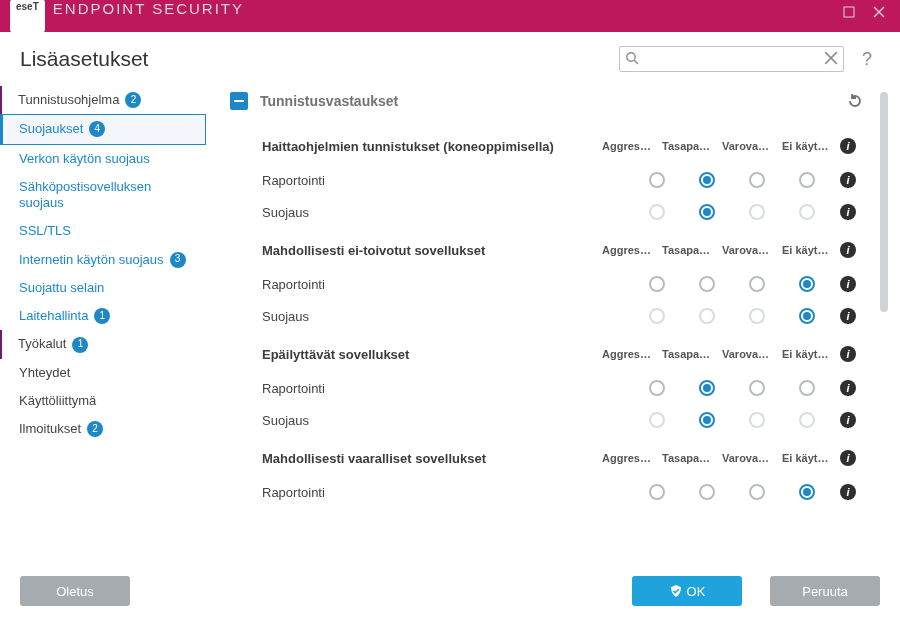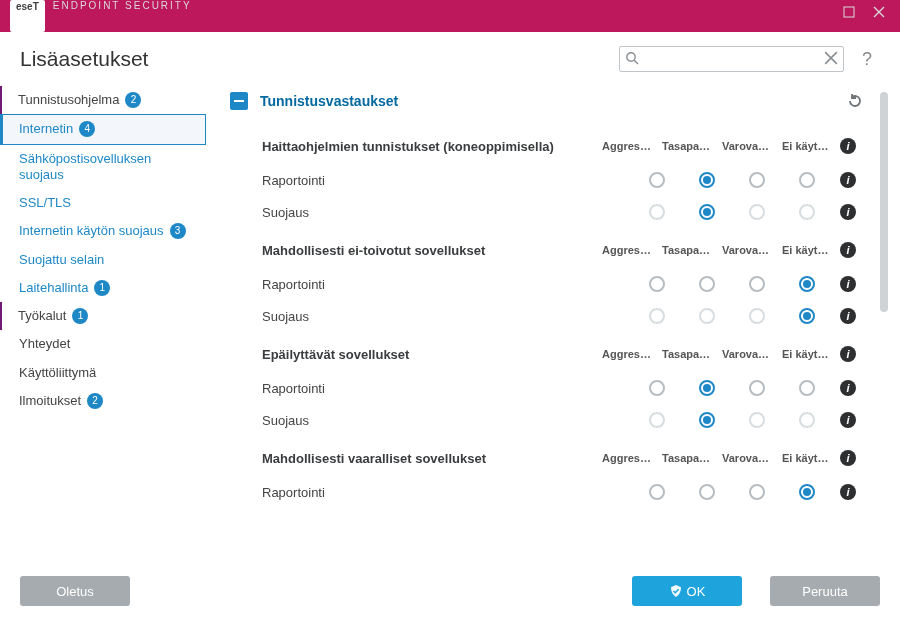--- a/index.html
+++ b/index.html
@@ -1,19 +1,19 @@
 <!DOCTYPE html>
 <html><head>
 <meta charset="utf-8">
 <style>
   * { box-sizing: border-box; margin: 0; padding: 0; }
   html, body { width: 900px; height: 620px; font-family: "Segoe UI", Arial, sans-serif; overflow: hidden; background:#fff; }
   .titlebar { height: 32px; background: #be185d; color: #d8d9da; display: flex; padding: 0 6px 0 10px; font-size: 12px; }
   .brand-logo { background:#fff; color:#414042; font-weight:700; font-size:10px; padding:1px 6px; border-radius:2px; letter-spacing:0px; margin-right:8px; }
-  .brand-text { letter-spacing: 2px; font-size: 10px; color:#d8d9da; }
+  .brand-text { letter-spacing: 2px; font-size: 15px; color:#d8d9da; }
   .titlebar-spacer { flex: 1; }
   .tb-btn { width: 30px; height: 24px; display:flex; align-items:center; justify-content:center; color:#d8d9da; }
   .tb-btn svg { width:12px; height:12px; }
 
   .header-row { display:flex; align-items:center; padding: 14px 20px 10px 20px; }
   .page-title { font-size: 21px; color:#333; font-weight:400; flex:1; }
   .search-wrap { position:relative; width:225px; }
   .search-input { width:100%; height:26px; border:1px solid #bfc5c9; border-radius:2px; padding:2px 26px 2px 26px; font-size:12px; color:#333; }
   .search-icon { position:absolute; left:6px; top:5px; color:#8a8f93; }
   .search-clear { position:absolute; right:6px; top:5px; color:#8a8f93; }
@@ -27,21 +27,21 @@
   .nav-item.selected { border:1px solid #1e88c7; border-left:3px solid #1e88c7; background:#f3f7fb; color:#1e88c7; border-radius:0; }
   .nav-item.boldbar { border-left:2px solid #701a75;align-items:flex-end; }
   .badge { display:inline-flex; min-width:16px; height:16px; border-radius:8px; background:#1e88c7; color:#fff; font-size:10px; align-items:center; justify-content:center; margin-left:6px; padding:0 4px; }
 
   .main { flex:1; position:relative; padding: 0 10px 0 0; }
   .panel { background:#fff; height:100%; overflow:hidden; position:relative; }
   .panel-inner { height:100%; overflow-y:auto; padding: 0 26px 30px 16px; }
   .panel-head { display:flex; align-items:center; padding: 10px 0 14px 0; position:sticky; top:0; background:#fff; }
   .collapse-btn { width:18px; height:18px; background:#1e88c7; border-radius:2px; display:flex; align-items:center; justify-content:center; margin-right:12px; }
   .collapse-btn span { width:10px; height:2px; background:#fff; display:block; }
-  .panel-title { font-size:14px; font-weight:700; color:#0369a1; flex:1; }
+  .panel-title { font-size:14px; font-weight:700; color:#737373; flex:1; }
   .undo-btn { color:#6f7478; }
 
   .group-title-row { display:flex; align-items:center; padding: 14px 0 10px 32px; }
   .group-title { font-size:13px; font-weight:700; color:#3a3c3e; flex:1; }
   .col-heads { display:flex; gap:10px; }
   .col-head { width:50px; font-size:11px; color:#555; font-weight:700; text-align:center; overflow:hidden; white-space:nowrap; text-overflow:ellipsis; }
 
   .row { display:flex; align-items:center; padding: 8px 0 8px 32px; }
   .row-label { flex:1; font-size:13px; color:#444; }
   .radios { display:flex; }
@@ -102,22 +102,25 @@
   <div class="help-q">?</div>
 </div>
 
 <div class="body-row">
   <div class="sidebar" id="sidebar">
       <div class="nav-item top boldbar">
         <span>Tunnistusohjelma</span>
         <span class="badge">2</span>
       </div>
       <div class="nav-item top selected">
-        <span>Internetin</span>
+        <span>Suojaukset</span>
         <span class="badge">4</span>
+      </div>
+      <div class="nav-item sub">
+        <span>Verkon käytön suojaus</span>
       </div>
       <div class="nav-item sub">
         <span>Sähköpostisovelluksen suojaus</span>
       </div>
       <div class="nav-item sub">
         <span>SSL/TLS</span>
       </div>
       <div class="nav-item sub">
         <span>Internetin käytön suojaus</span>
         <span class="badge">3</span>

